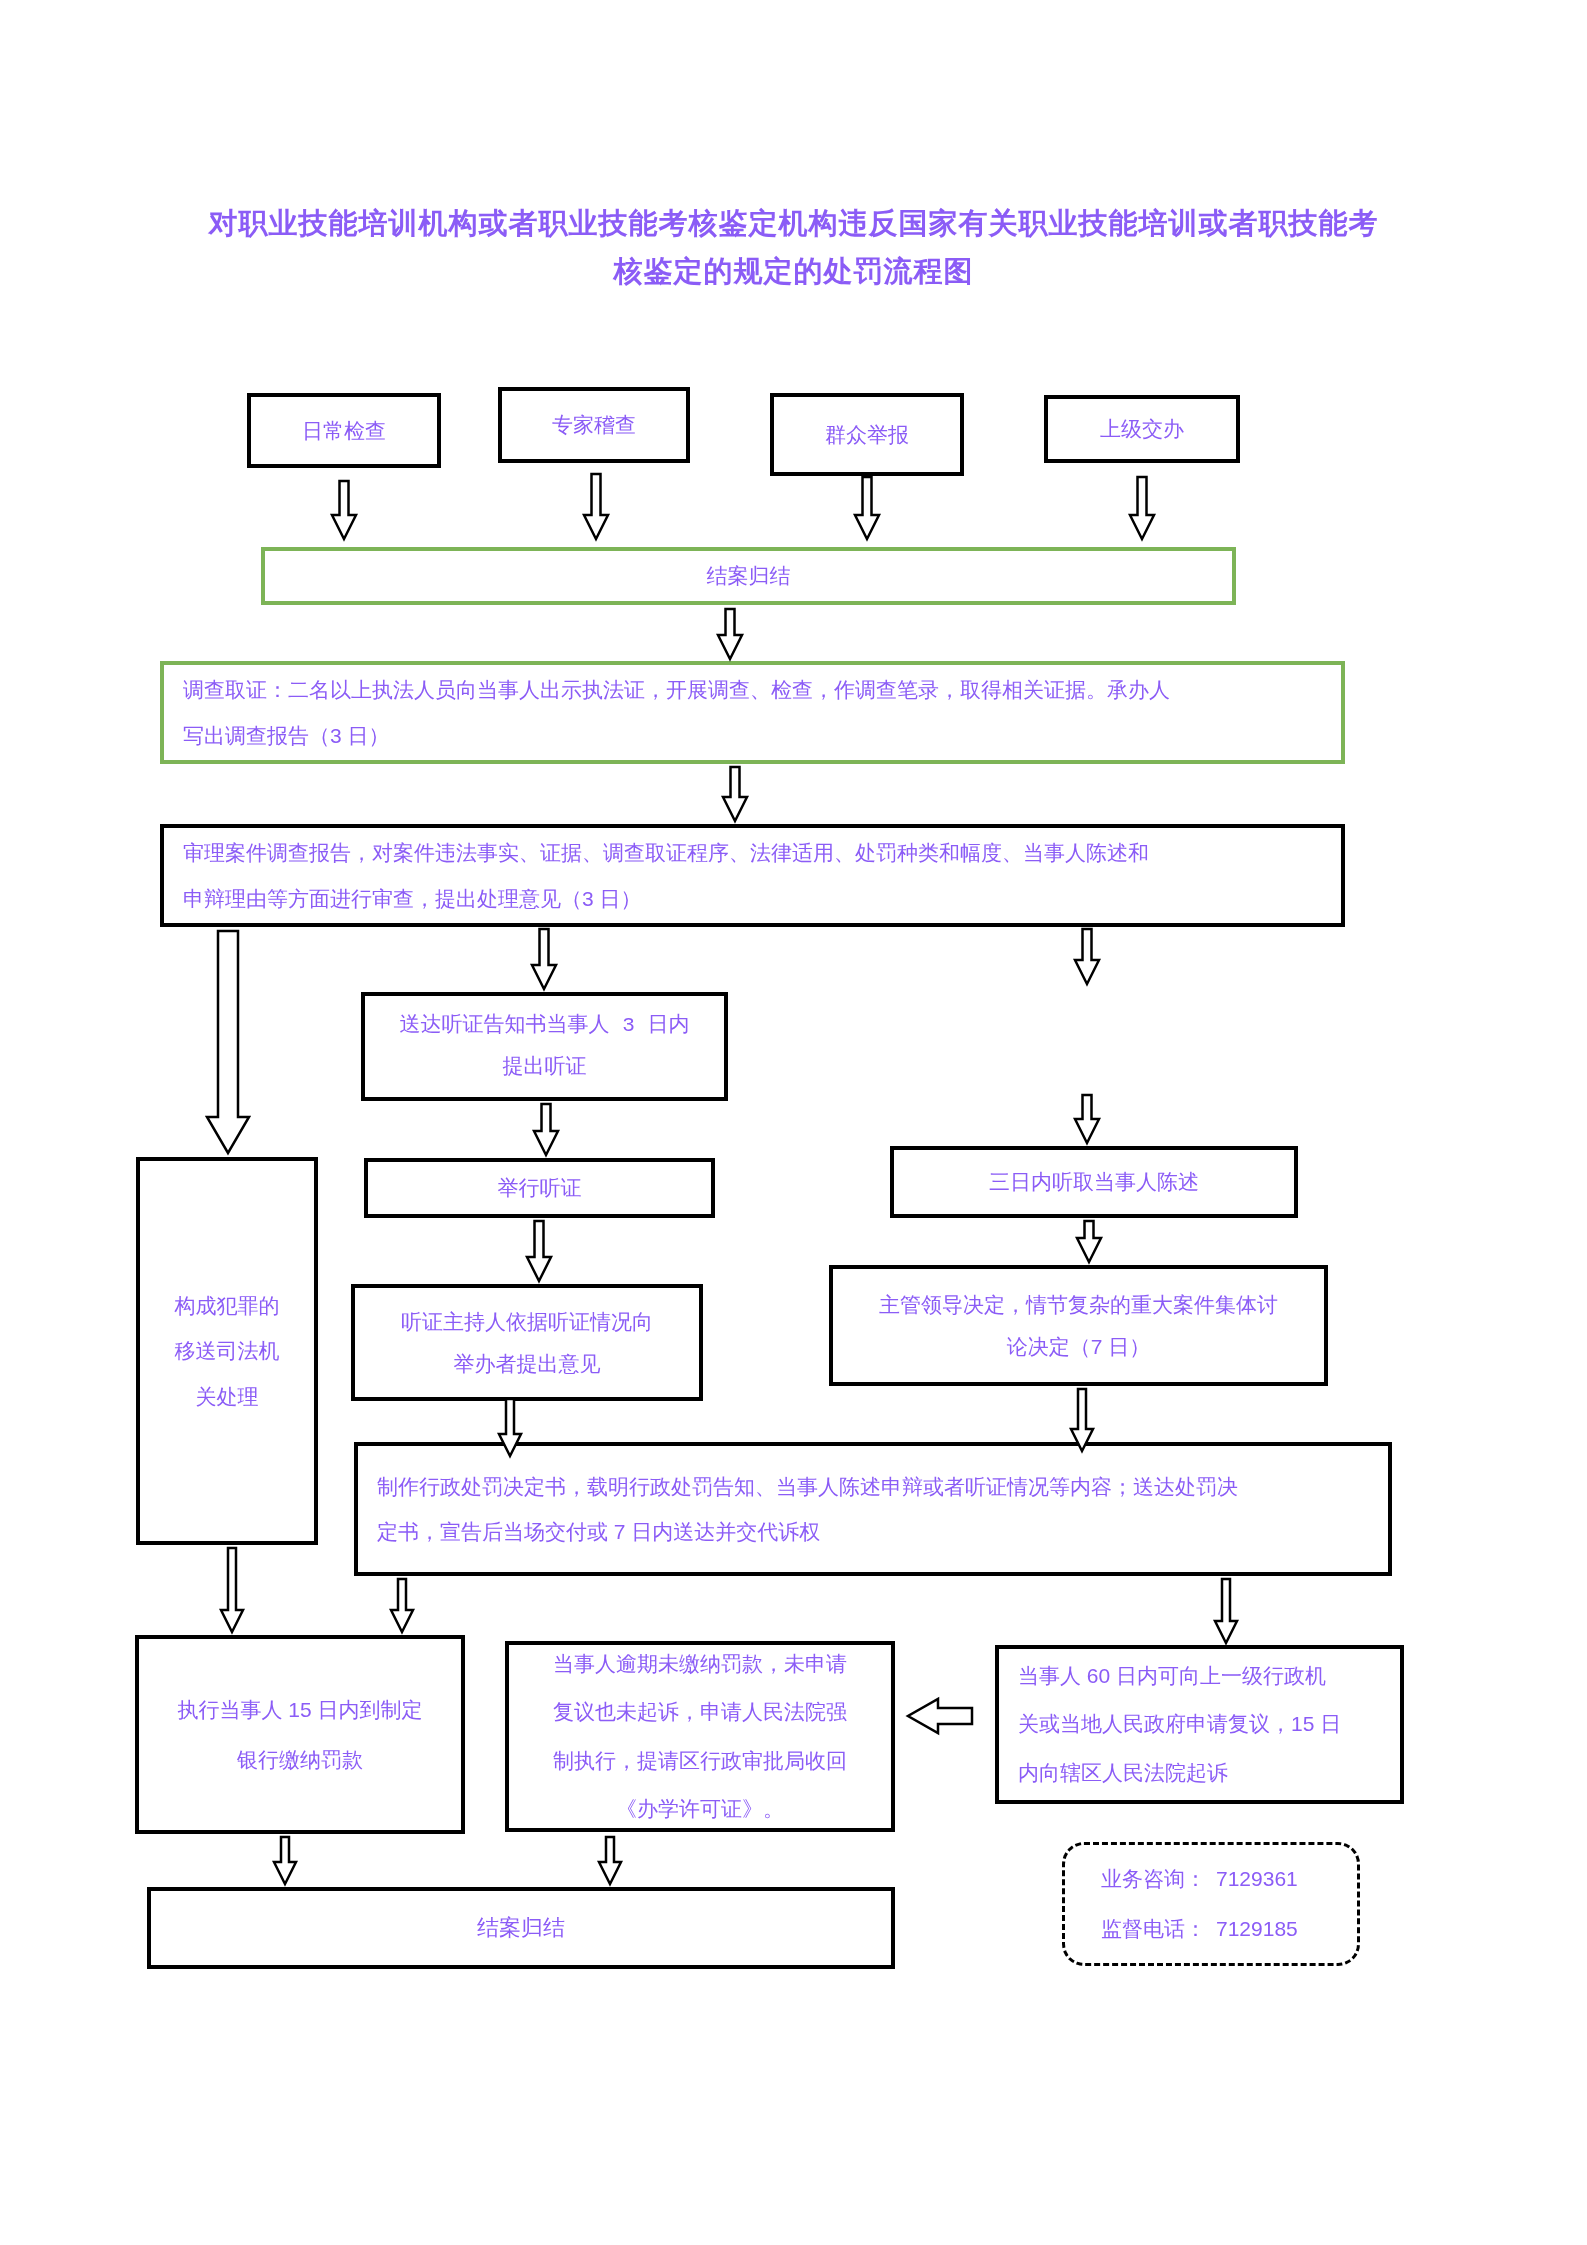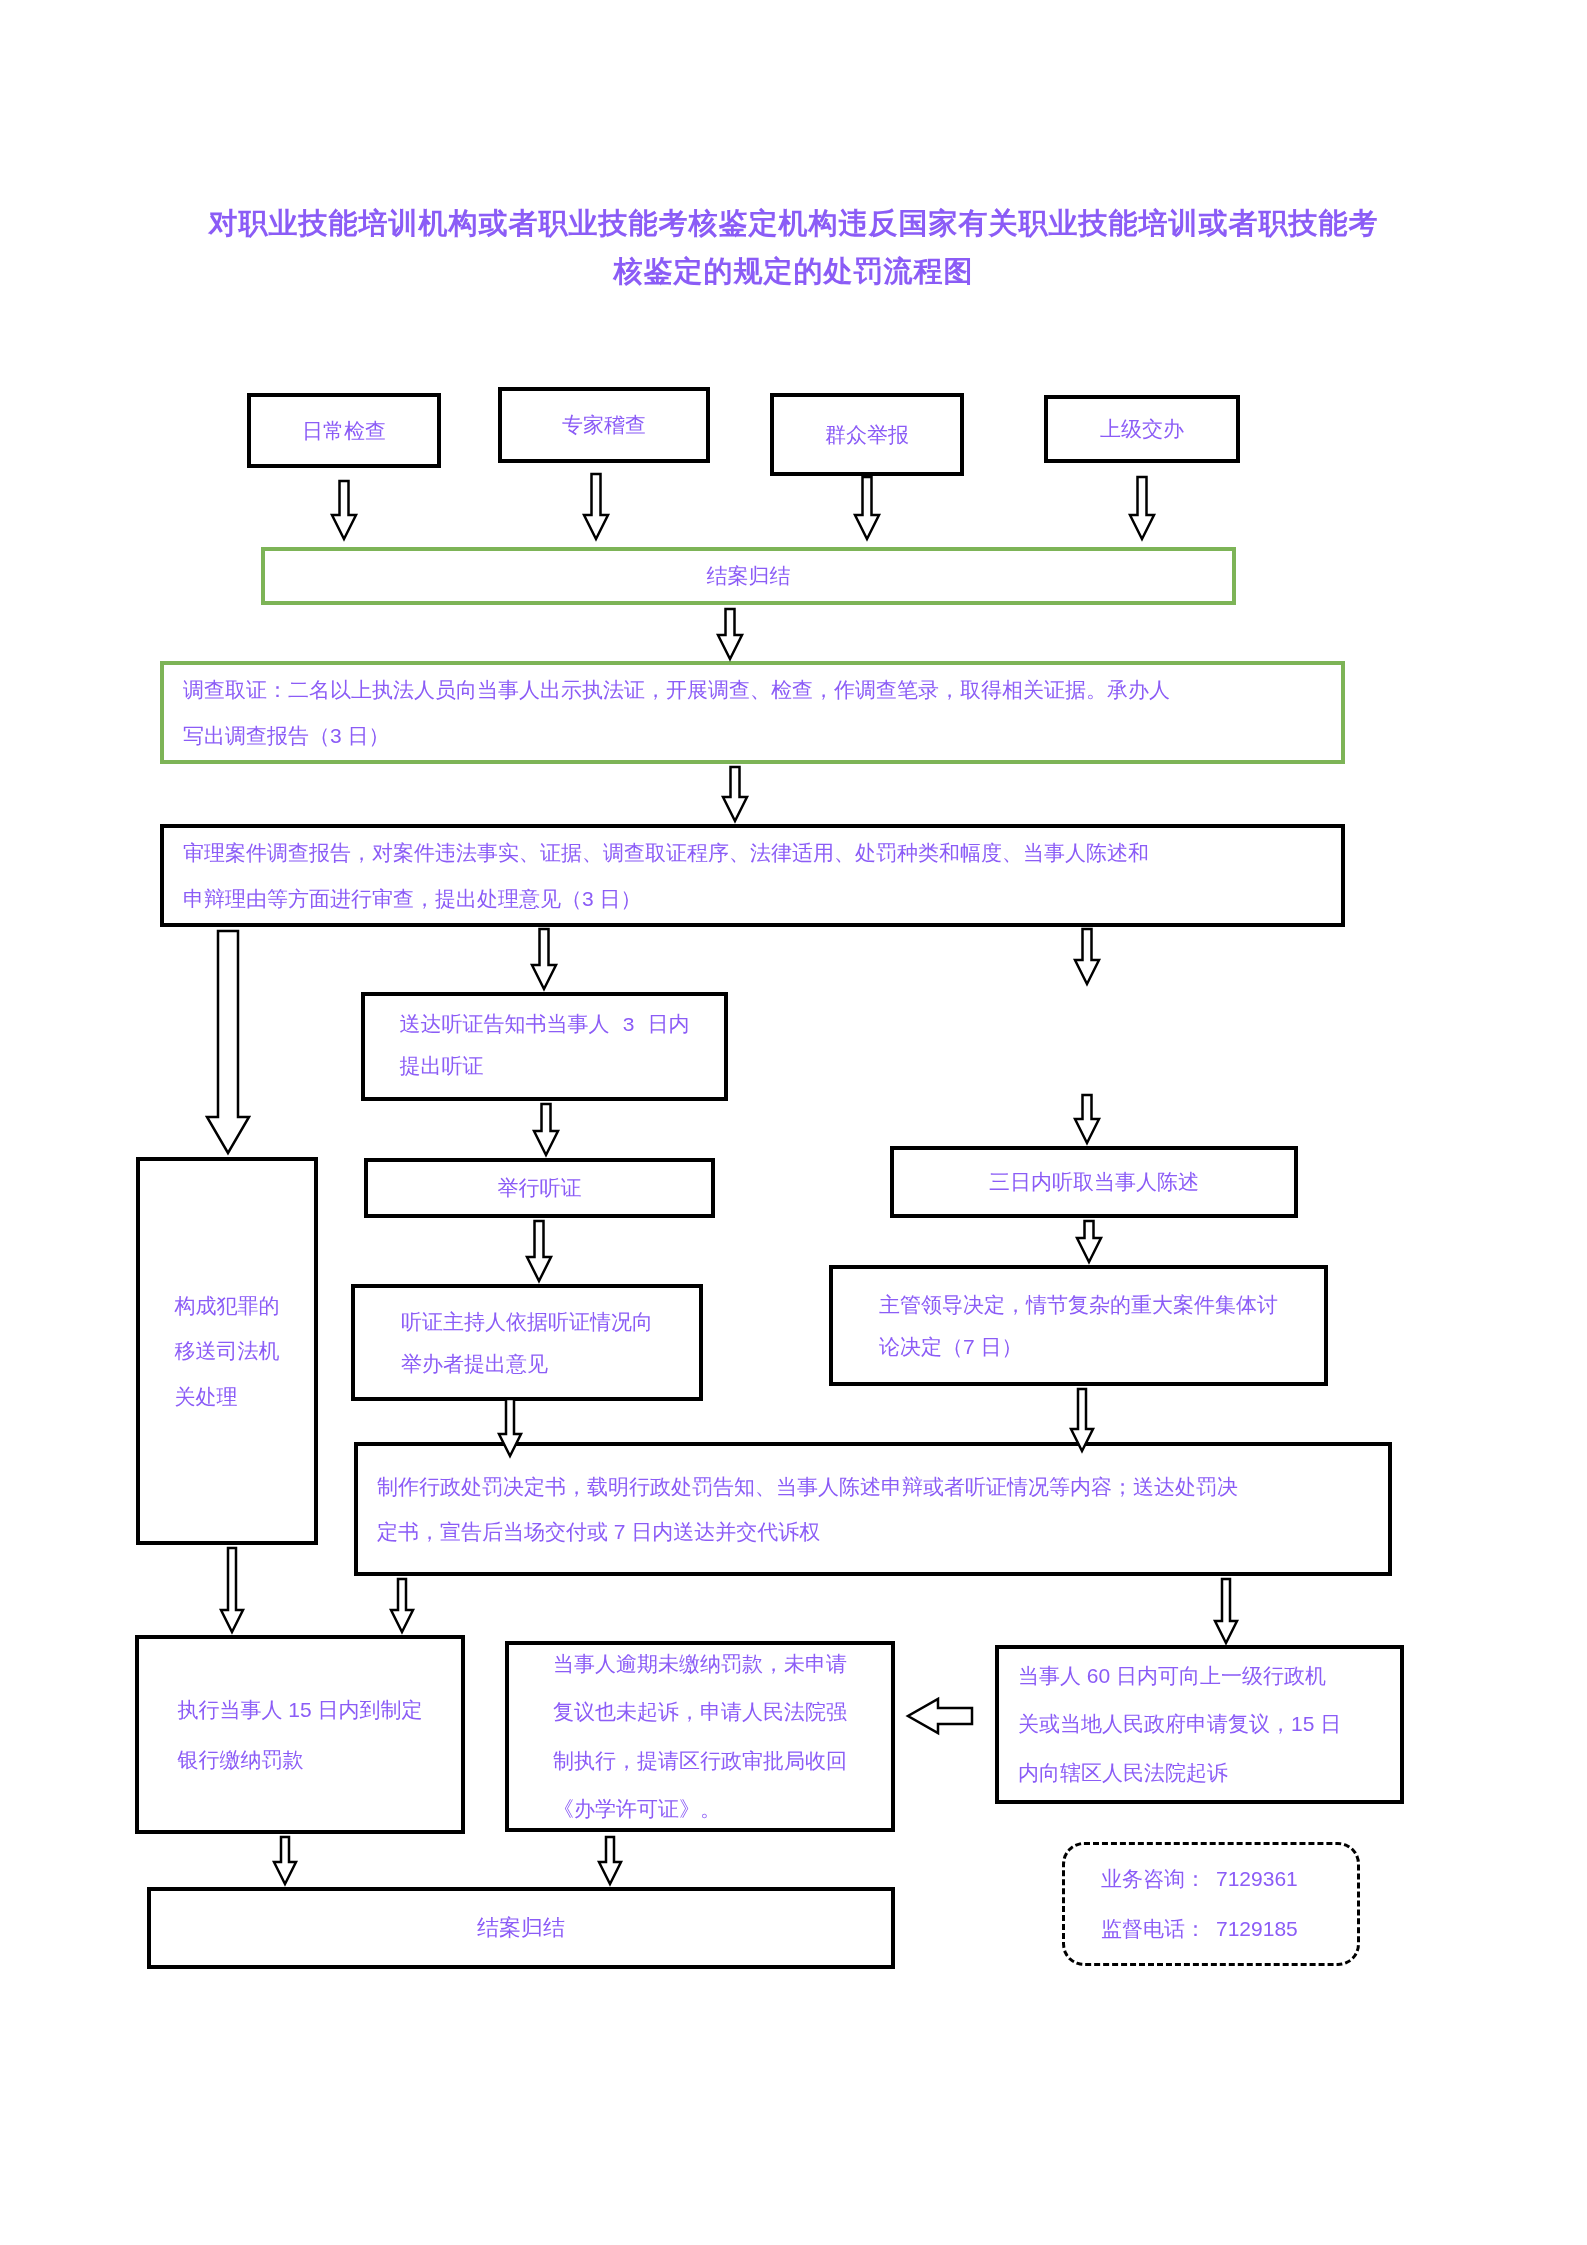--- a/index.html
+++ b/index.html
@@ -10,21 +10,21 @@
   .title{
     position:absolute;left:0;top:180px;width:100%;text-align:center;
     font-size:29px;font-weight:bold;line-height:48px;white-space:pre-line;
     letter-spacing:1px;
   }
   .box{
     position:absolute;box-sizing:border-box;border:4px solid #000;
     display:flex;align-items:center;justify-content:center;background:transparent;
   }
   .box .txt{
-    white-space:pre-line;text-align:left;font-size:21px;line-height:2.0;
+    white-space:pre-line;text-align:center;font-size:21px;line-height:2.0;
   }
   .green{border-color:var(--green,#7DB457);}
   .para{justify-content:flex-start;padding:0 19px;}
   .para .txt{text-align:left;line-height:2.15;}
   .tall .txt{line-height:2.15;}
   .loose .txt{line-height:2.3;}
   .dashed{
     border:3px dashed #000;border-radius:22px;flex-direction:column;
     justify-content:center;align-items:flex-start;padding-left:36px;
   }
@@ -36,21 +36,21 @@
 <body>
 
 <div class="canvas">
 
   <div class="title">对职业技能培训机构或者职业技能考核鉴定机构违反国家有关职业技能培训或者职技能考
 核鉴定的规定的处罚流程图</div>
 
   <div class="box" style="left:247px;top:374px;width:194px;height:75px;">
     <span class="txt">日常检查</span>
   </div>
-  <div class="box" style="left:498px;top:368px;width:212px;height:76px;">
+  <div class="box" style="left:498px;top:368px;width:192px;height:76px;">
     <span class="txt">专家稽查</span>
   </div>
   <div class="box" style="left:770px;top:374px;width:194px;height:83px;">
     <span class="txt">群众举报</span>
   </div>
   <div class="box" style="left:1044px;top:376px;width:196px;height:68px;">
     <span class="txt">上级交办</span>
   </div>
 
   <div class="box green" style="left:261px;top:528px;width:975px;height:58px;">

